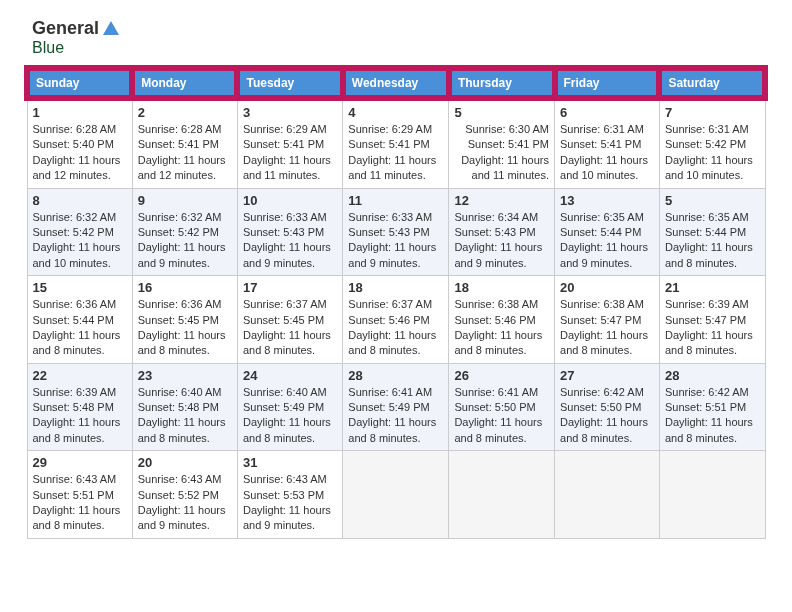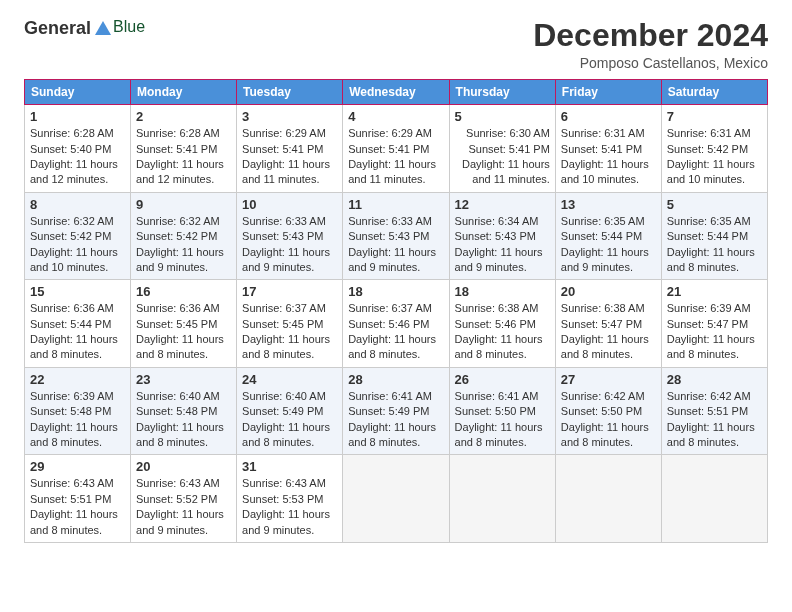--- a/index.html
+++ b/index.html
@@ -14,22 +14,23 @@
       padding: 18px 24px 12px 24px;
     }
     .header {
       display: flex;
       align-items: flex-start;
       justify-content: space-between;
       margin-bottom: 8px;
     }
     .logo {
       display: flex;
-      flex-direction: row;
+      flex-direction: column;
       align-items: flex-start;
+      margin-left: 8px;
     }
     .logo-text {
       display: flex;
       align-items: center;
     }
     .logo-general {
       font-size: 18px;
       font-weight: bold;
       color: #333;
     }
@@ -62,21 +63,21 @@
       border-collapse: collapse;
       font-size: 10.5px;
     }
     .calendar th {
       background: #4a90d9;
       color: #fff;
       text-align: left;
       padding: 5px 6px;
       font-size: 12px;
       font-weight: bold;
-      border: 1px solid #be185d;
+      border: 6px solid #be185d;
     }
     .calendar td {
       border: 1px solid #ccc;
       vertical-align: top;
       padding: 4px 5px;
       width: 107px;
       height: 80px;
       color: #333;
     }
     .calendar td.empty {
@@ -104,24 +105,20 @@
   <div class="header">
     <div class="logo">
       <div class="logo-text">
         <span class="logo-general">General</span>
         <svg class="logo-icon" viewBox="0 0 20 20">
           <polygon points="10,2 18,16 2,16" fill="#4a90d9"></polygon>
         </svg>
       </div>
       <span class="logo-blue">Blue</span>
     </div>
-    <div class="title-block">
-      <div class="month-title">December 2024</div>
-      <div class="subtitle">Pomposo Castellanos, Mexico</div>
-    </div>
   </div>
 
   <table class="calendar">
     <thead>
       <tr>
       <th>Sunday</th>
           <th>Monday</th>
           <th>Tuesday</th>
           <th>Wednesday</th>
           <th>Thursday</th>

